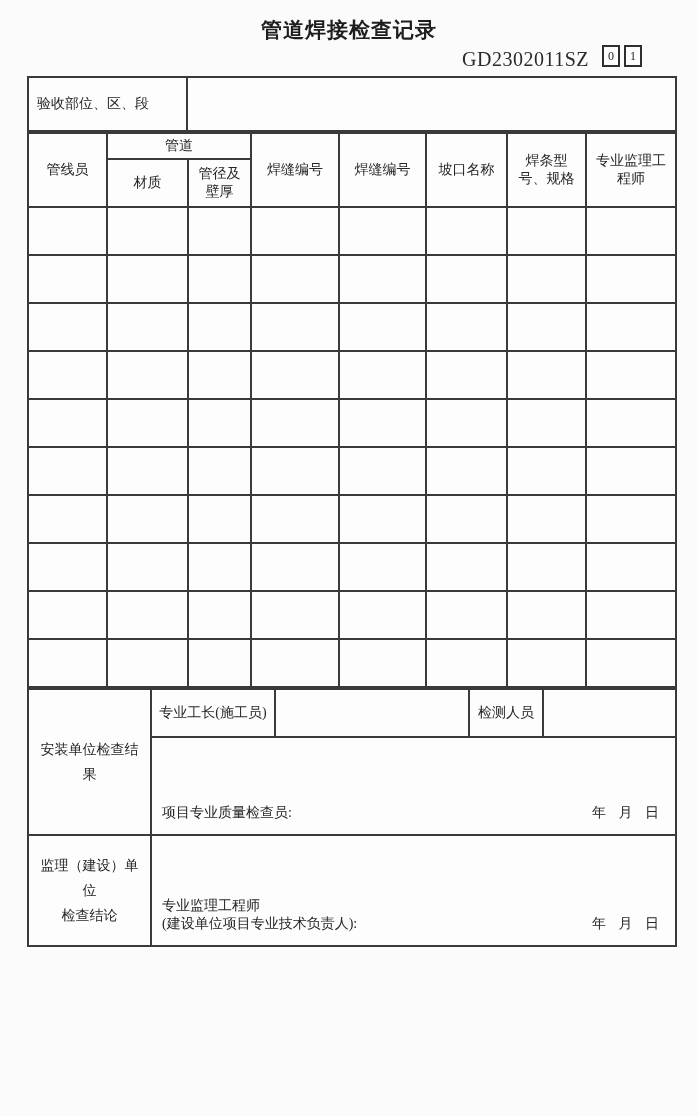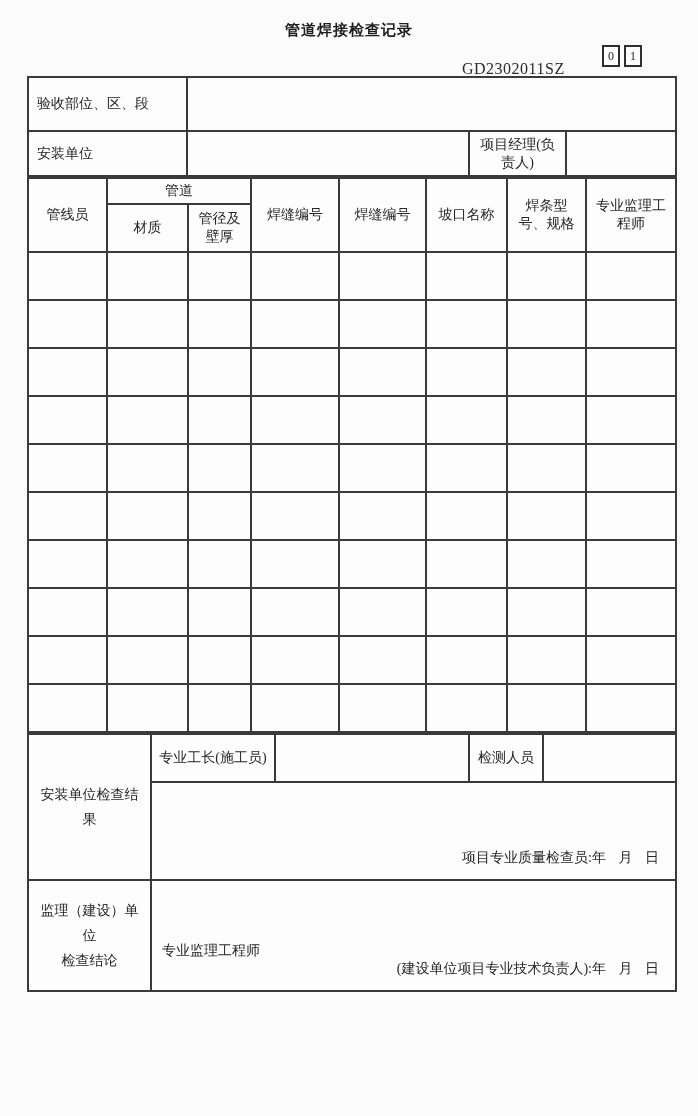--- a/index.html
+++ b/index.html
@@ -9,30 +9,30 @@
     font-family: "Liberation Serif", "DejaVu Serif", serif;
     color: #262626;
   }
   .page { position: relative; width: 698px; height: 1116px; overflow: hidden; }
 
   .title {
     padding-top: 16px;
     text-align: center;
     font-family: "Liberation Sans", "DejaVu Sans", sans-serif;
     font-weight: bold;
-    font-size: 15px;
+    font-size: 21px;
     line-height: 28px;
     color: #1e1e1e;
     letter-spacing: 1px;
   }
 
   .code-row { position: relative; height: 32px; }
   .form-code {
-    position: absolute; left: 462px; top: 16px;
-    font-size: 16px; letter-spacing: 0.5px; color: #2a2a2a;
+    position: absolute; left: 462px; top: 4px;
+    font-size: 20px; letter-spacing: 0.5px; color: #2a2a2a;
   }
   .page-boxes { position: absolute; left: 602px; top: 1px; display: flex; gap: 4px; }
   .page-box {
     width: 14px; height: 18px;
     border: 2px solid #2e2e2e;
     display: flex; align-items: center; justify-content: center;
     font-size: 12px; background: #fdfdfd;
   }
 
   .tables { margin-left: 27px; width: 648px; }
@@ -60,21 +60,21 @@
   .r4 td { height: 39px; }
   .r5 td { height: 45px; }
   .hh1 td { height: 20px; }
   .hh2 td { height: 42px; }
   .weld-row td { height: 42px; }
   .hA td { height: 42px; }
   .hB td { height: 78px; }
   .hC td { height: 91px; }
 
   .sig-cell { vertical-align: bottom !important; padding: 6px 10px 12px 10px !important; }
-  .sig-row { display: flex; justify-content: flex-end; align-items: flex-end; }
+  .sig-row { display: flex; justify-content: space-between; align-items: flex-end; }
   .date-label { word-spacing: 9px; padding-right: 6px; white-space: nowrap; }
   .section-label { line-height: 25px; }
 </style>
 </head>
 <body>
 
 <div class="page">
 
   <div class="title">管道焊接检查记录</div>
 
@@ -92,26 +92,20 @@
       <colgroup>
         <col style="width:159px">
           <col style="width:282px">
           <col style="width:97px">
           <col style="width:110px">
       </colgroup>
       <tbody>
         <tr class="r3">
           <td class="label-cell">验收部位、区、段</td>
           <td class="fill-cell" colspan="3"></td>
-        </tr>
-        <tr class="r4">
-          <td class="label-cell">安装单位</td>
-          <td class="fill-cell"></td>
-          <td class="center-cell">项目经理(负责人)</td>
-          <td class="fill-cell"></td>
         </tr>
       </tbody>
     </table>
 
     <table class="doc-table">
       <colgroup>
         <col style="width:79px">
           <col style="width:81px">
           <col style="width:63px">
           <col style="width:88px">

